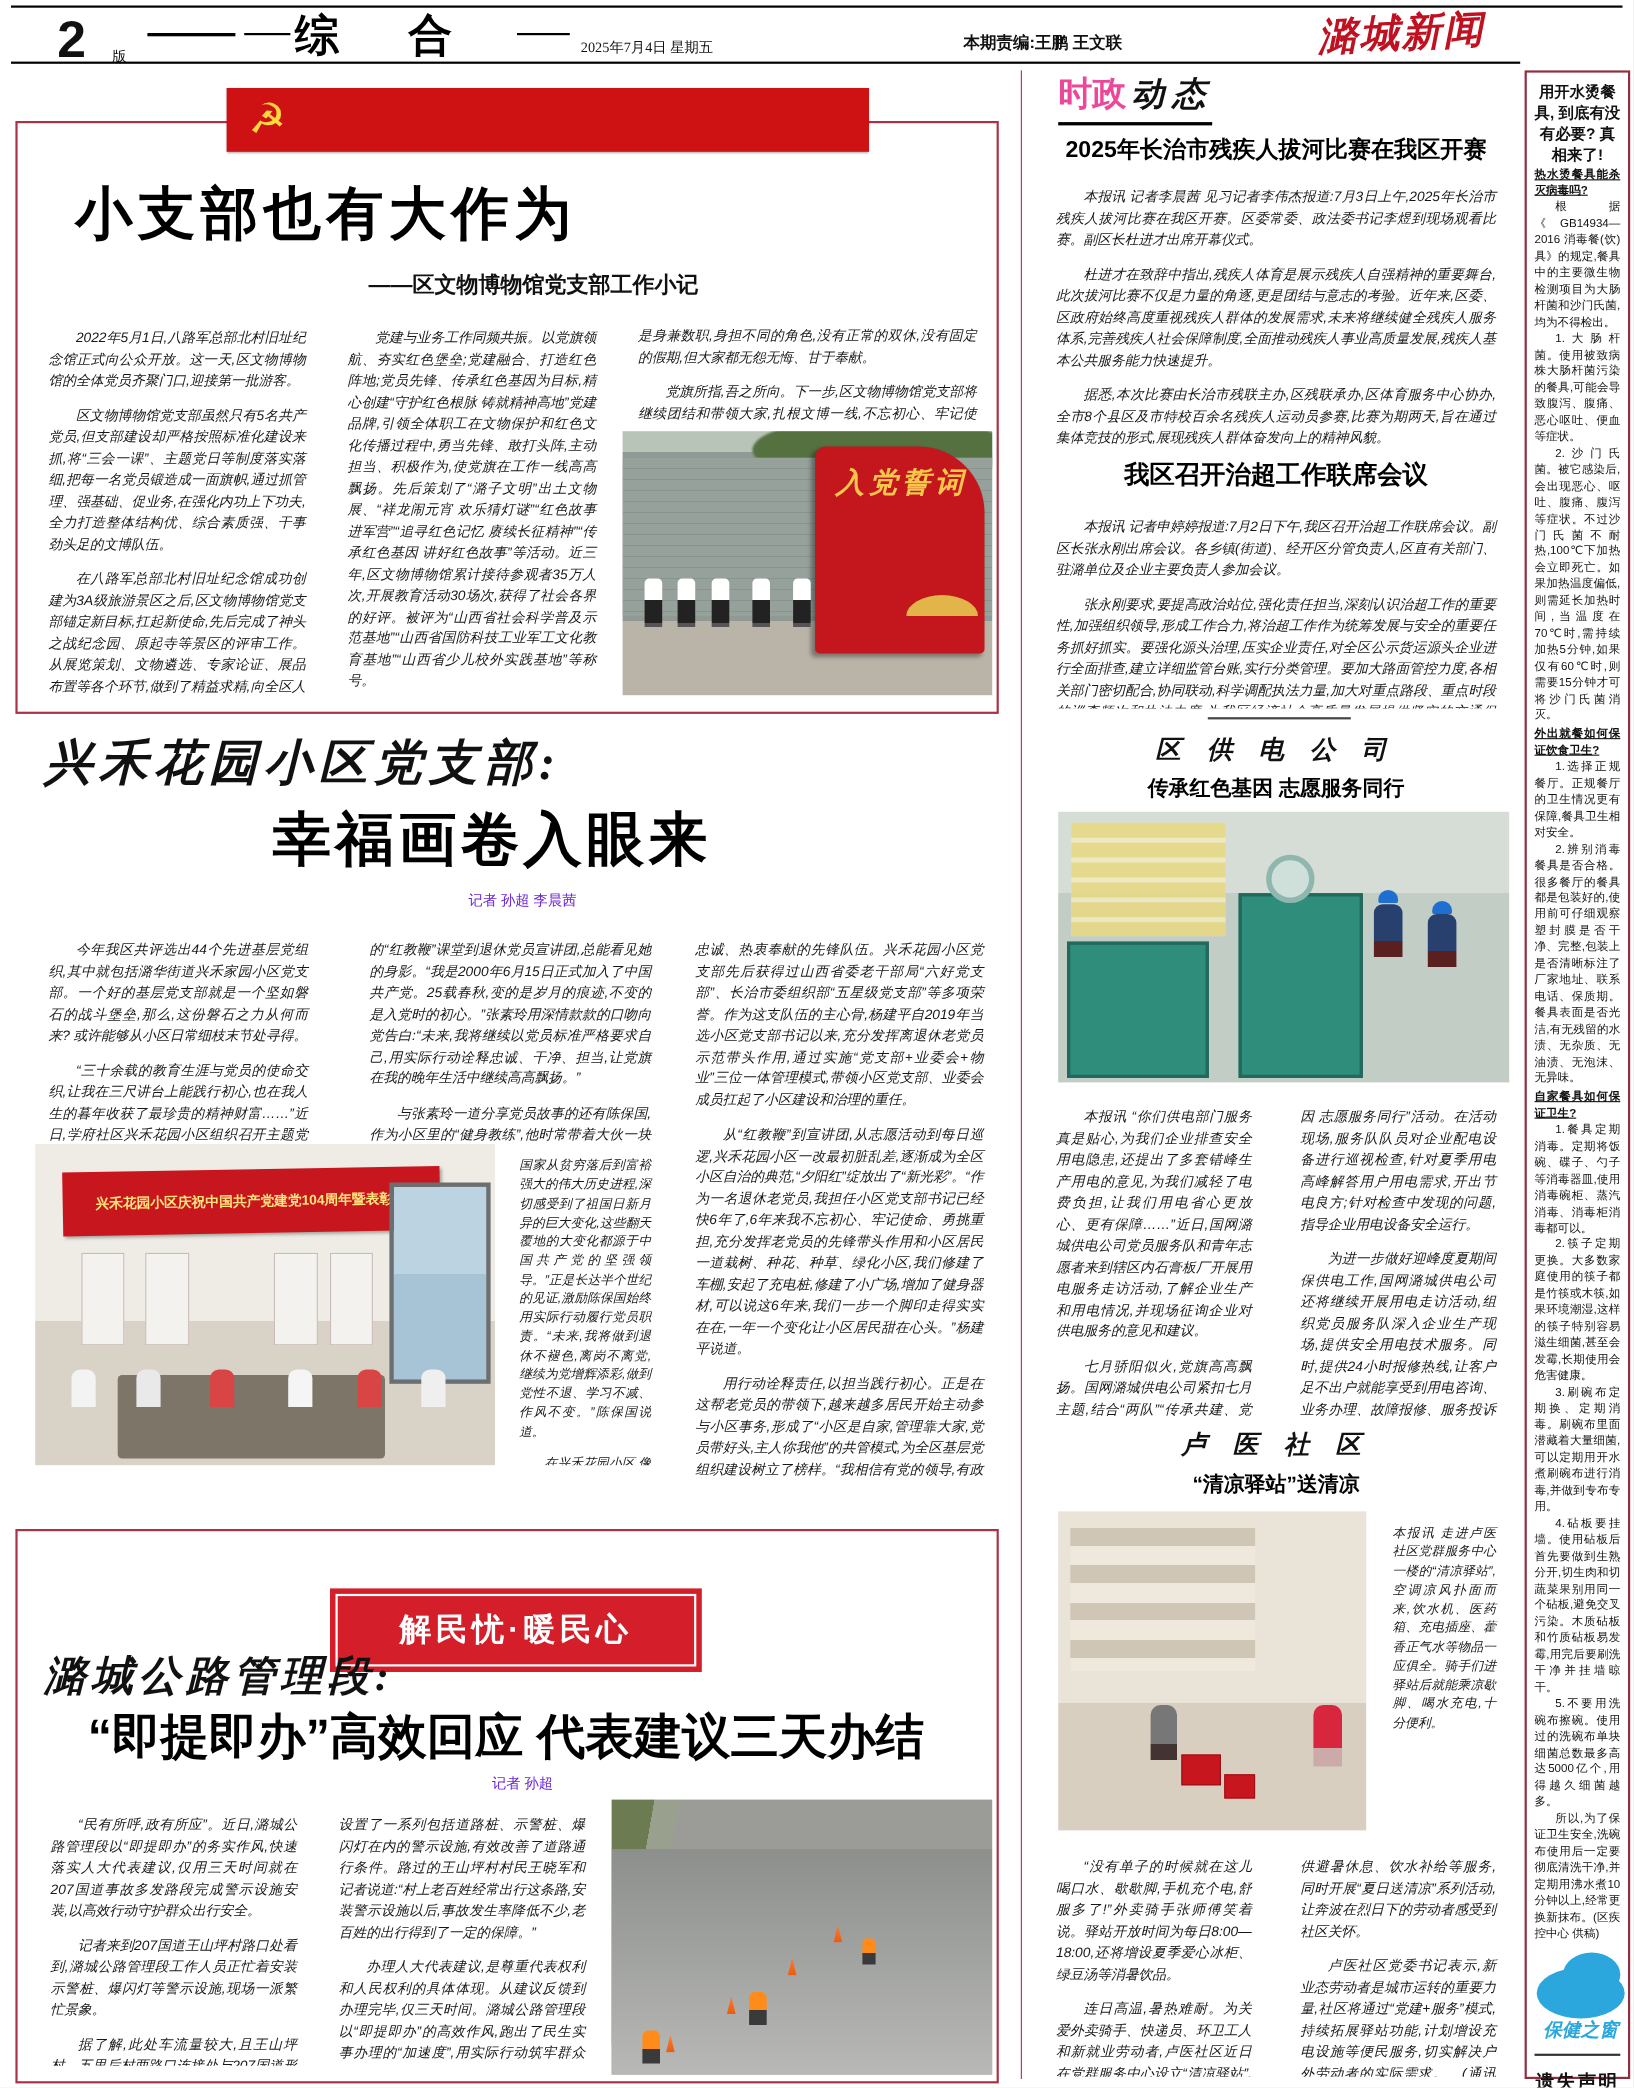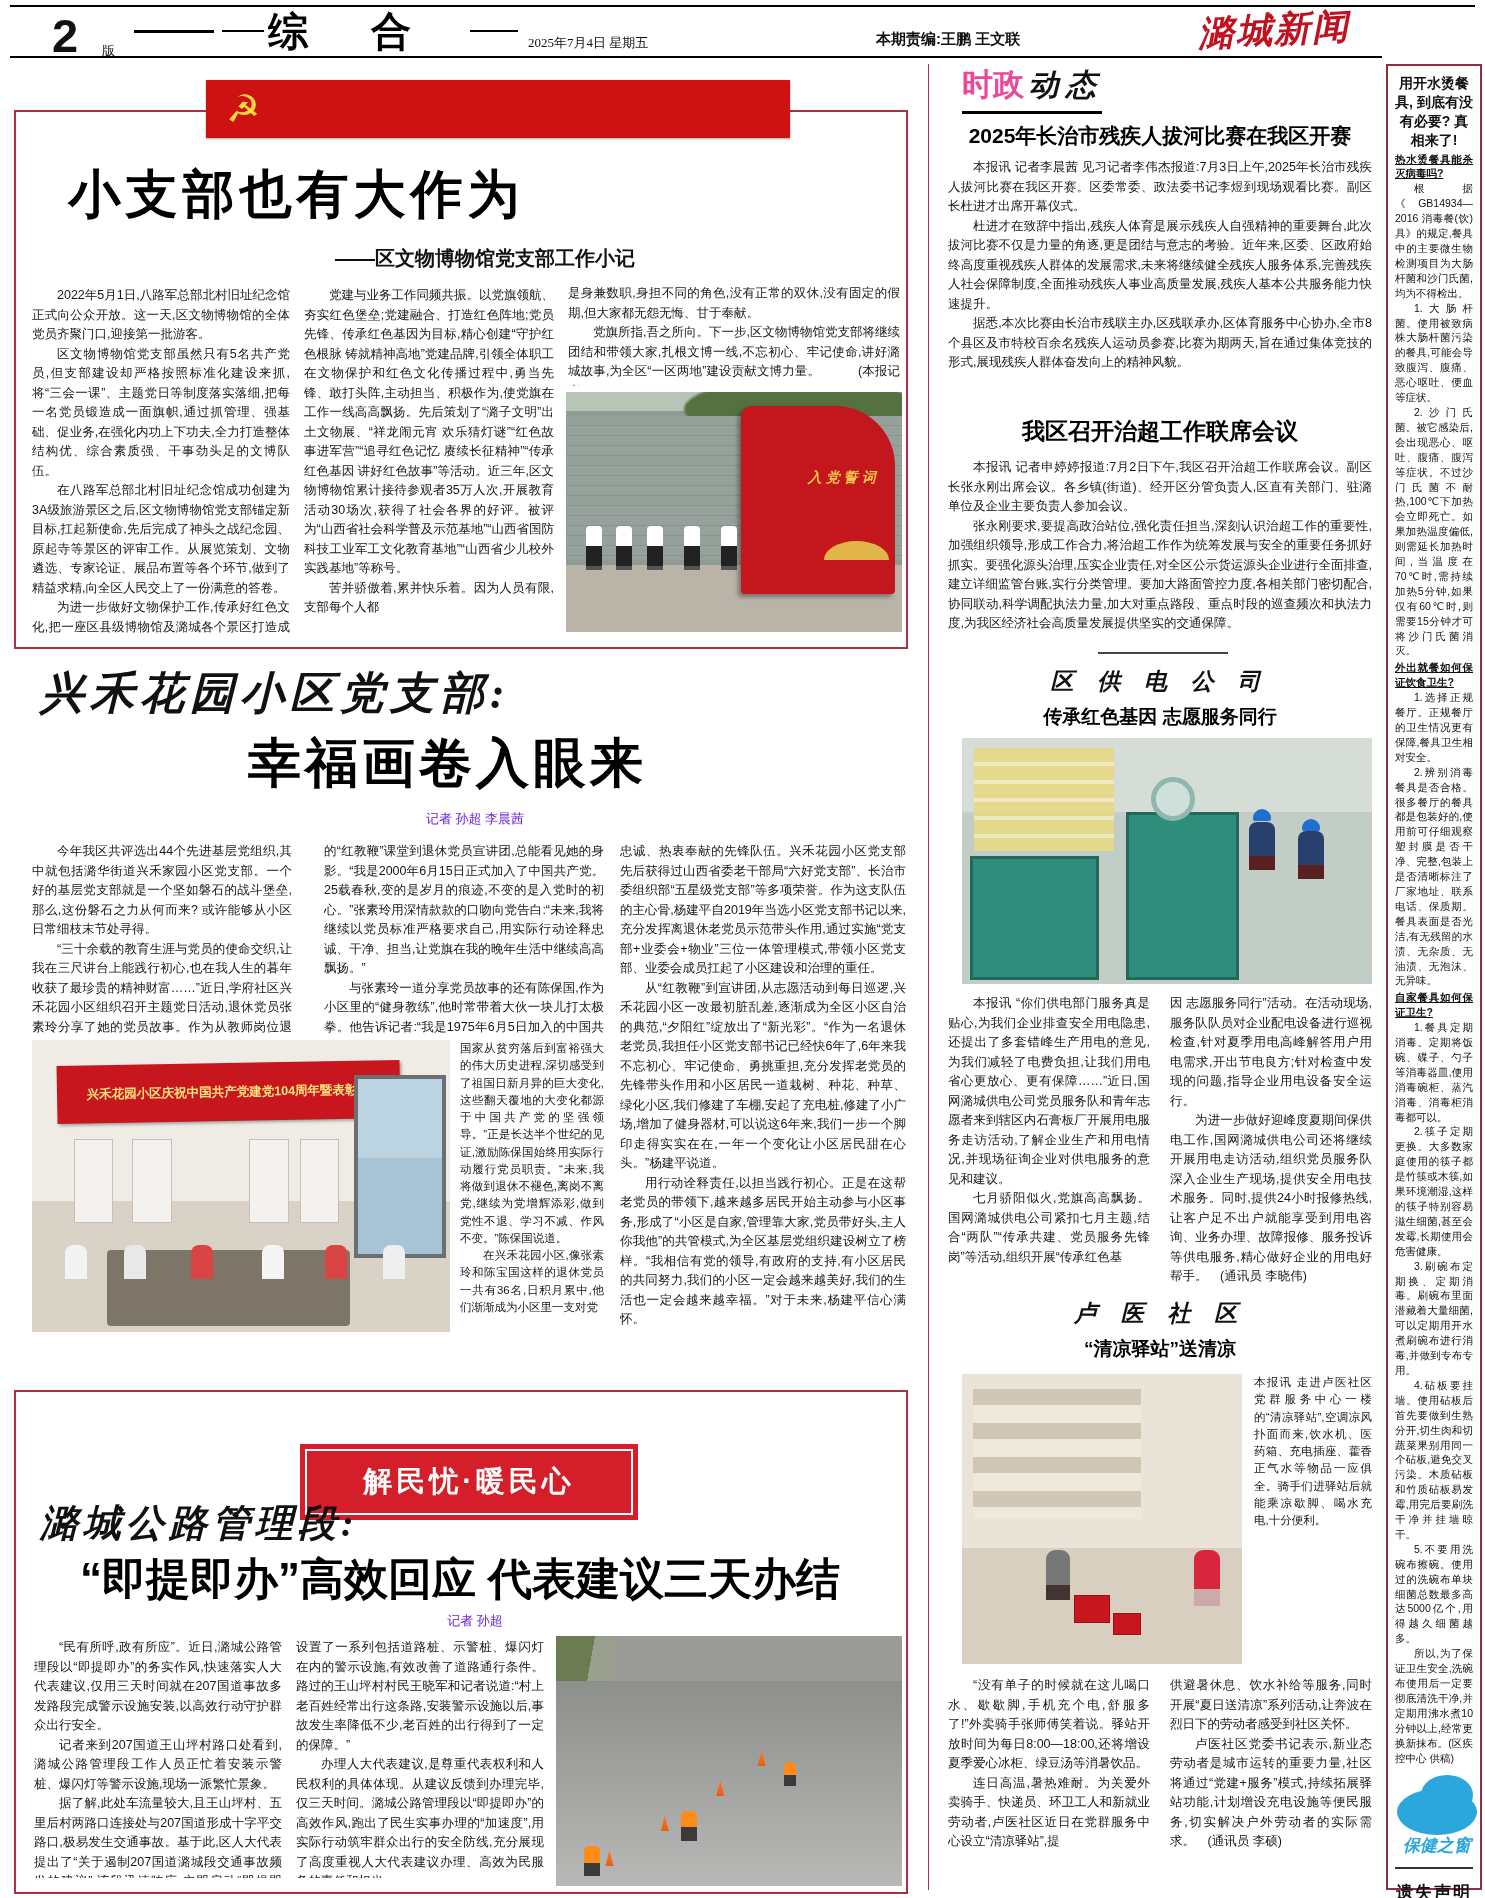--- a/index.html
+++ b/index.html
@@ -3,21 +3,21 @@
 <meta charset="utf-8">
 <style>
   html,body{margin:0;padding:0;background:#e8e8e8;}
   #page{position:relative;width:1485px;height:1898px;background:#ffffff;margin:0 auto;
         font-family:"Liberation Sans","DejaVu Sans",sans-serif;color:#111;overflow:hidden;}
   .abs{position:absolute;}
   .rule{background:#000;}
   .mrule{background:#a83246;}
   .box{border:2px solid #a83246;}
   .body{font-size:12.5px;line-height:1.56;text-align:justify;color:#161616;overflow:hidden;}
-  .body p{margin:0;text-indent:2em;}
+  .body p{margin:12px;text-indent:2em;font-style:italic;}
   .cont p:first-child{text-indent:0;}
   .bodysm{font-size:11.5px;line-height:1.5;}
   .center{text-align:center;}
   .serifhead{font-family:"Liberation Serif","DejaVu Serif",serif;font-style:italic;font-weight:bold;}
   .headline{font-weight:bold;color:#000;}
   .byline{font-size:13px;color:#6d28d9;}
   .secname{font-family:"Liberation Serif","DejaVu Serif",serif;font-style:italic;font-weight:bold;letter-spacing:9px;}
   
   .banner1{background:#ce1213;display:flex;align-items:center;box-shadow:0 1px 2px rgba(0,0,0,.35);}
   .banner1 .emblem{color:#ffd83d;font-size:38px;margin:0 14px 0 20px;line-height:1;}
@@ -30,21 +30,21 @@
                   font-weight:bold;font-size:29px;letter-spacing:4px;}
   
   .photo{overflow:hidden;position:absolute;}
   .ph1{background:linear-gradient(#b9c4b9 0 8%,#8f9a94 8% 72%,#b9b3a8 72% 100%);}
   .ph1 .trees{position:absolute;left:35%;top:-6%;width:70%;height:26%;background:radial-gradient(circle at 30% 60%,#4a7а3a, transparent 60%),radial-gradient(circle at 70% 50%,#47703a,transparent 65%);background-color:#55713f;border-radius:50%;filter:blur(1px);}
   .ph1 .wall{position:absolute;left:0;top:10%;width:100%;height:60%;
      background:repeating-linear-gradient(#97a19b 0 9px,#8a948e 9px 10px);}
   .ph1 .monument{position:absolute;right:2%;top:6%;width:46%;height:78%;background:#c3161d;
      border-radius:10px 60px 4px 4px;box-shadow:-3px 3px 4px rgba(0,0,0,.35);}
   .ph1 .monument span{position:absolute;right:10%;top:8%;color:#f7c64a;font-weight:bold;
-     font-size:14px;letter-spacing:4px;font-style:italic;margin-top:48px;}
+     font-size:26px;letter-spacing:4px;font-style:italic;}
   .ph1 .wave{position:absolute;right:4%;bottom:18%;width:42%;height:10%;background:#e2b54a;border-radius:50% 50% 0 0/100% 100% 0 0;}
   .ph1 .fig{position:absolute;bottom:26%;width:16px;height:44px;
      background:linear-gradient(#fff 0 45%,#222 45% 92%,#555 92%);border-radius:4px 4px 0 0;}
   .ph2 .bannerstrip{position:absolute;left:6%;top:8%;width:82%;height:20%;background:#c8161e;
      display:flex;align-items:center;justify-content:center;transform:rotate(-1deg);box-shadow:2px 2px 3px rgba(0,0,0,.3);}
   .ph2 .bannerstrip span{color:#ffe57d;font-size:12.5px;font-weight:bold;white-space:nowrap;}
   .ph2{background:linear-gradient(#efece6 0 55%,#d9d2c6 55% 100%);}
   .ph2 .win{position:absolute;right:1%;top:12%;width:20%;height:60%;background:
      linear-gradient(#bcd3e2 0 45%,#a7c4d6 45% 100%);border:4px solid #6c6f72;}
   .ph2 .poster{position:absolute;top:34%;width:9%;height:28%;background:#f4f2ee;border:1px solid #cbb;}

